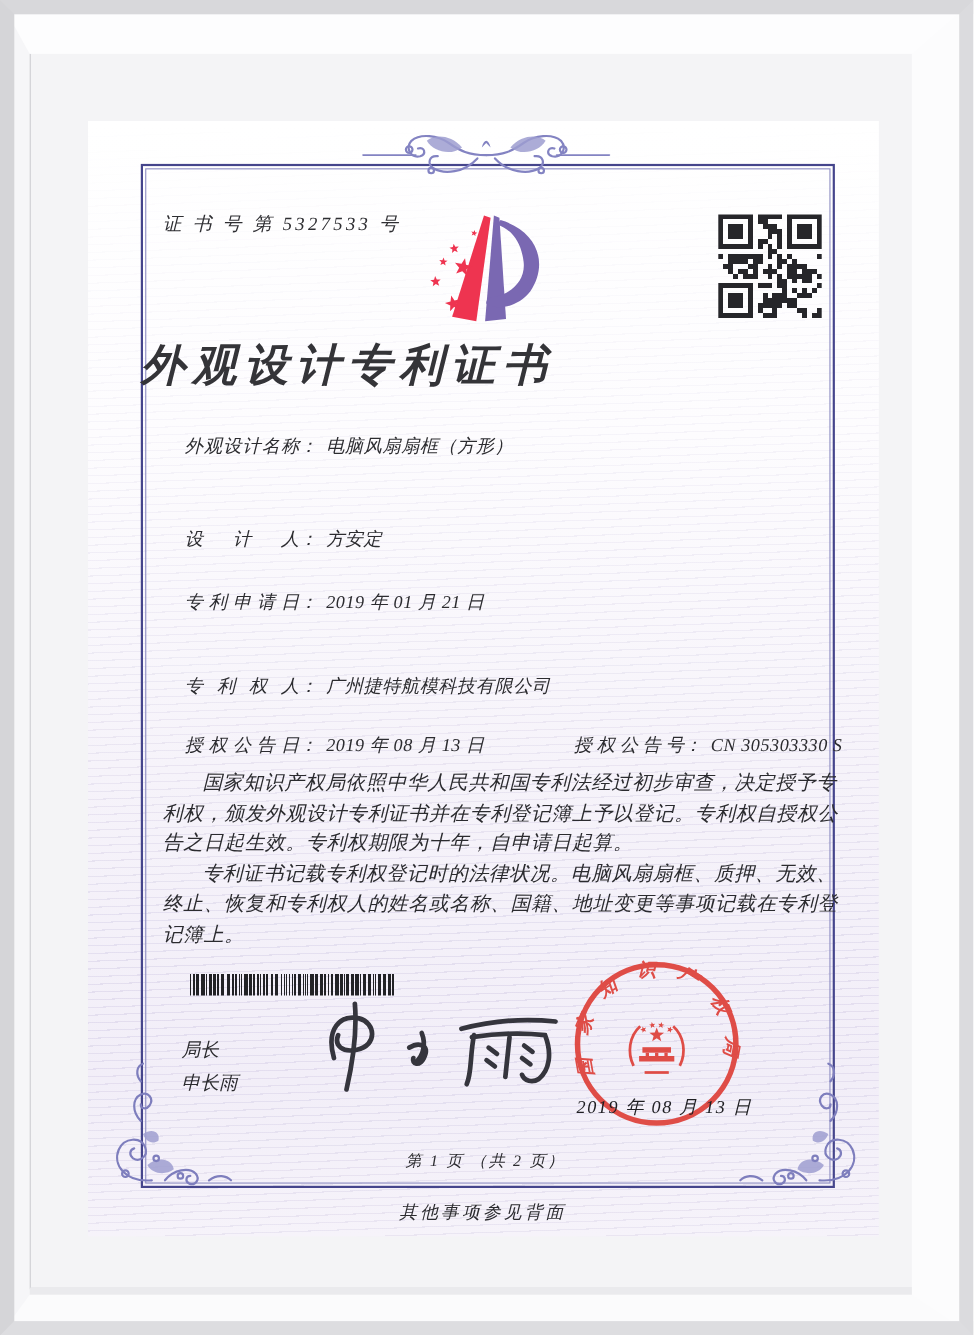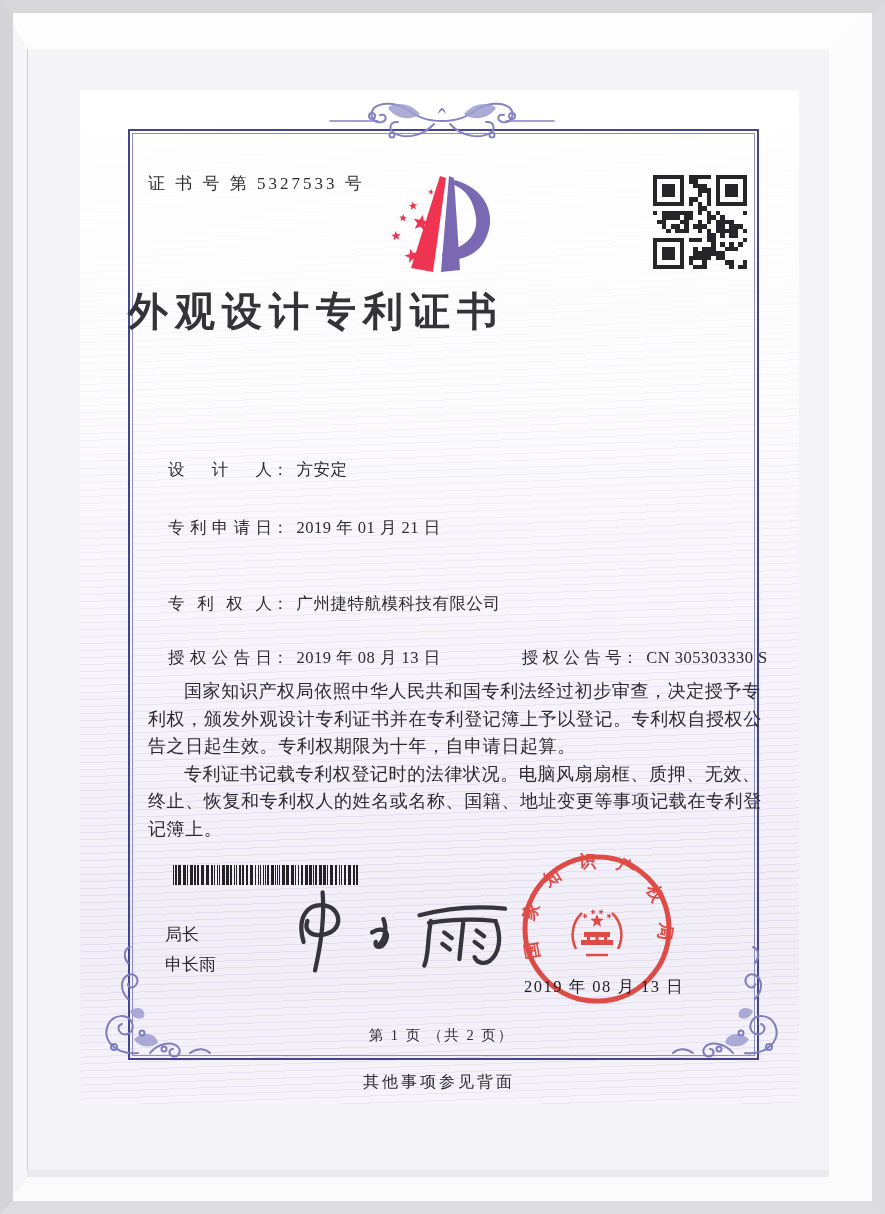--- a/index.html
+++ b/index.html
@@ -57,21 +57,21 @@
 </head>
 <body>
 
 <div class="photo">
   <div class="f1"></div>
   <div class="f2"></div>
   <div class="f3"></div>
   <div class="f4"></div>
 
   <div style="position:absolute;inset:0;">
-    <div style="position:absolute;left:80px;top:90px;width:719px;height:1014px;">
+    <div style="position:absolute;left:80px;top:110px;width:719px;height:1014px;font-style:italic;">
       <div class="paper">
         <div class="waves"></div>
 
         <div class="rect">
           <div class="rect-in"></div>
         </div>
 
         <svg class="orn" style="left:242px;top:4px;" width="240" height="52" viewBox="0 0 240 52">
           <g id="flL" fill="none" stroke="#8383c2" stroke-width="2" stroke-linecap="round">
             <path d="M8,27 L56,27" stroke-width="1.5"></path>
@@ -341,20 +341,23 @@
               <rect x="9" y="20" width="1" height="1"></rect>
               <rect x="10" y="20" width="1" height="1"></rect>
               <rect x="11" y="20" width="1" height="1"></rect>
               <rect x="17" y="20" width="1" height="1"></rect>
               <rect x="19" y="20" width="1" height="1"></rect>
               <rect x="20" y="20" width="1" height="1"></rect>
             </svg>
 
           <div class="title">外观设计专利证书</div>
 
+          <div class="frow" style="top:285px;">
+            <span class="lab">外观设计名称</span><span class="col">：</span><span class="val">电脑风扇扇框（方形）</span>
+          </div>
           <div class="frow" style="top:333px;margin-top:36px;">
             <span class="lab">设计人</span><span class="col">：</span><span class="val">方安定</span>
           </div>
           <div class="frow" style="top:427px;">
             <span class="lab">专利申请日</span><span class="col">：</span><span class="val">2019 年 01 月 21 日</span>
           </div>
           <div class="frow" style="top:475px;margin-top:28px;">
             <span class="lab">专利权人</span><span class="col">：</span><span class="val">广州捷特航模科技有限公司</span>
           </div>
           <div class="frow" style="top:557px;">

